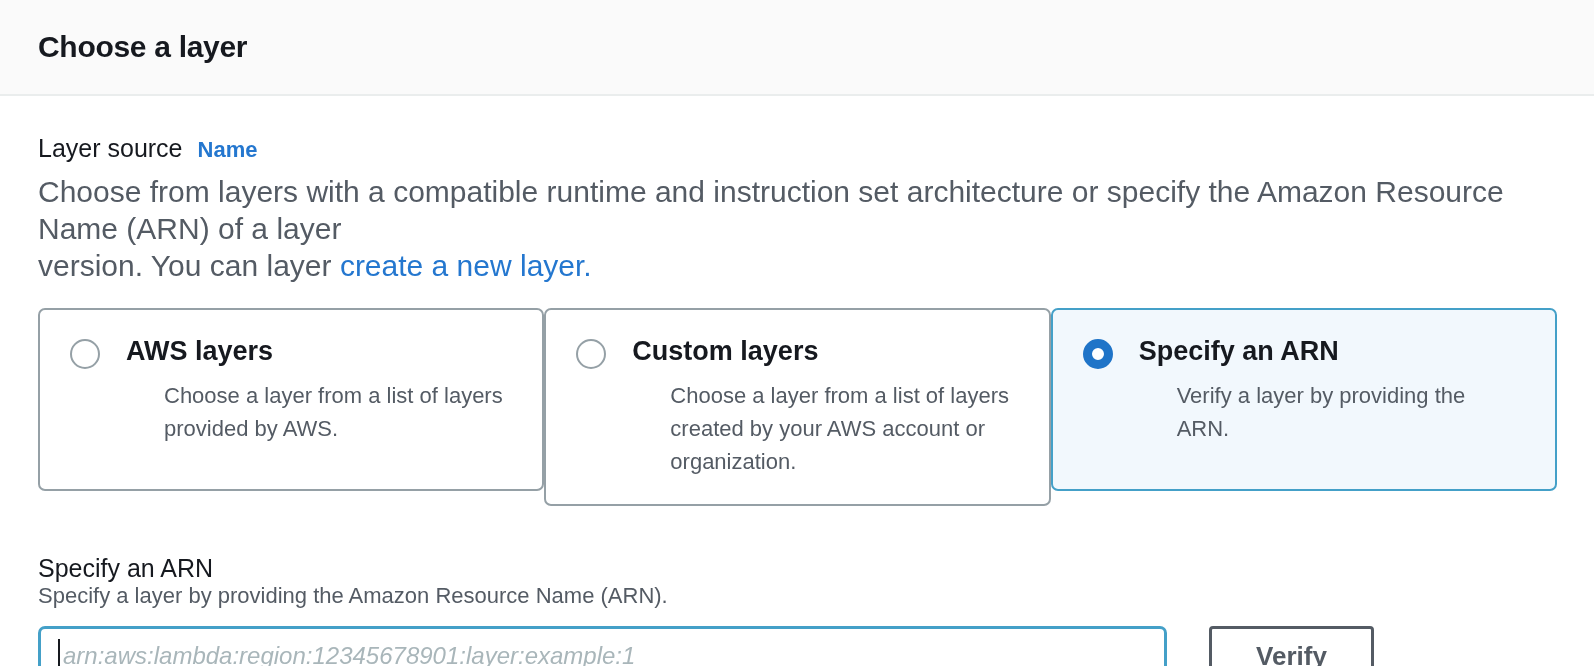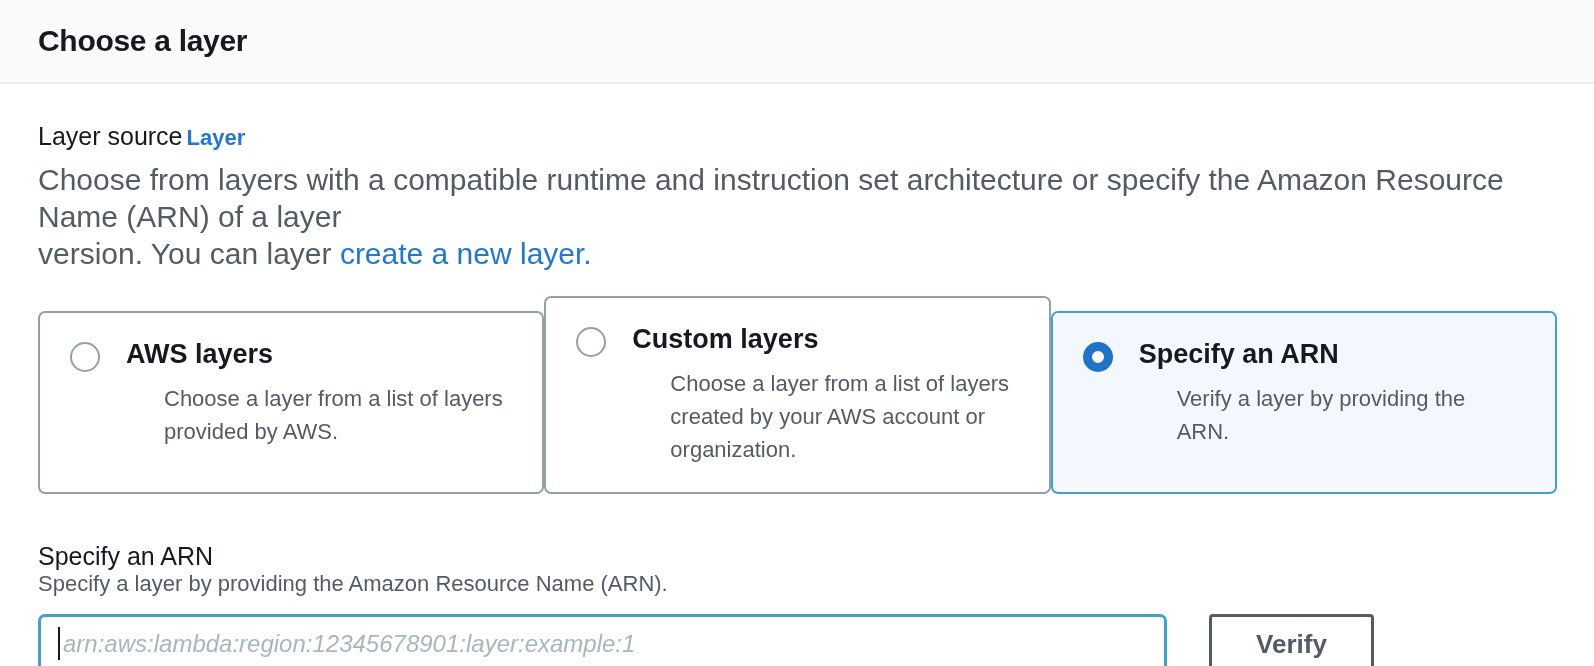--- a/index.html
+++ b/index.html
@@ -8,41 +8,41 @@
     padding: 0;
     width: 1594px;
     height: 666px;
     background: #ffffff;
     font-family: "Liberation Sans", sans-serif;
     overflow: hidden;
   }
 
   
   .panel-header {
-    height: 84px;
+    height: 96px;
     background: #fafafa;
     border-bottom: 2px solid #eaeded;
     display: flex;
     align-items: center;
     padding: 16px 38px;
   }
   .panel-title {
     font-size: 30px;
     font-weight: 700;
     color: #16191f;
     letter-spacing: -0.3px;
   }
 
   
   .content { padding: 38px 37px 0 38px; }
 
   .label-row {
     display: flex;
     align-items: baseline;
-    gap: 4px;
+    gap: 15px;
   }
   .field-label {
     font-size: 25px;
     color: #16191f;
   }
   .info-link {
     font-size: 22px;
     font-weight: 700;
     color: #2477cf;
     text-decoration: none;
@@ -57,21 +57,21 @@
   .inline-link {
     color: #2477cf;
     text-decoration: none;
     cursor: pointer;
   }
 
   
   .tiles {
     display: flex;
     margin-top: 24px;
-    align-items: flex-end;
+    align-items: flex-start;
   }
   .tile {
     flex: 1 1 0;
     border: 2px solid #95a0a6;
     border-radius: 7px;
     background: #ffffff;
     padding: 26px 26px 26px 30px;
     display: flex;
     align-items: flex-start;
     gap: 26px;
@@ -173,21 +173,21 @@
 <body>
 
 <div class="panel-header">
   <div class="panel-title">Choose a layer</div>
 </div>
 
 <div class="content">
 
   <div class="label-row">
     <span class="field-label">Layer source</span>
-    <a class="info-link">Layer</a>
+    <a class="info-link">Name</a>
   </div>
 
   <p class="field-desc"><span>Choose from layers with a compatible runtime and instruction set architecture or specify the Amazon Resource Name (ARN) of a layer</span><br><span>version. You can layer </span><a class="inline-link">create a new layer.</a></p>
 
   <div class="tiles">
 
     <div class="tile">
       <div class="radio"></div>
       <div>
         <div class="tile-title">AWS layers</div>

